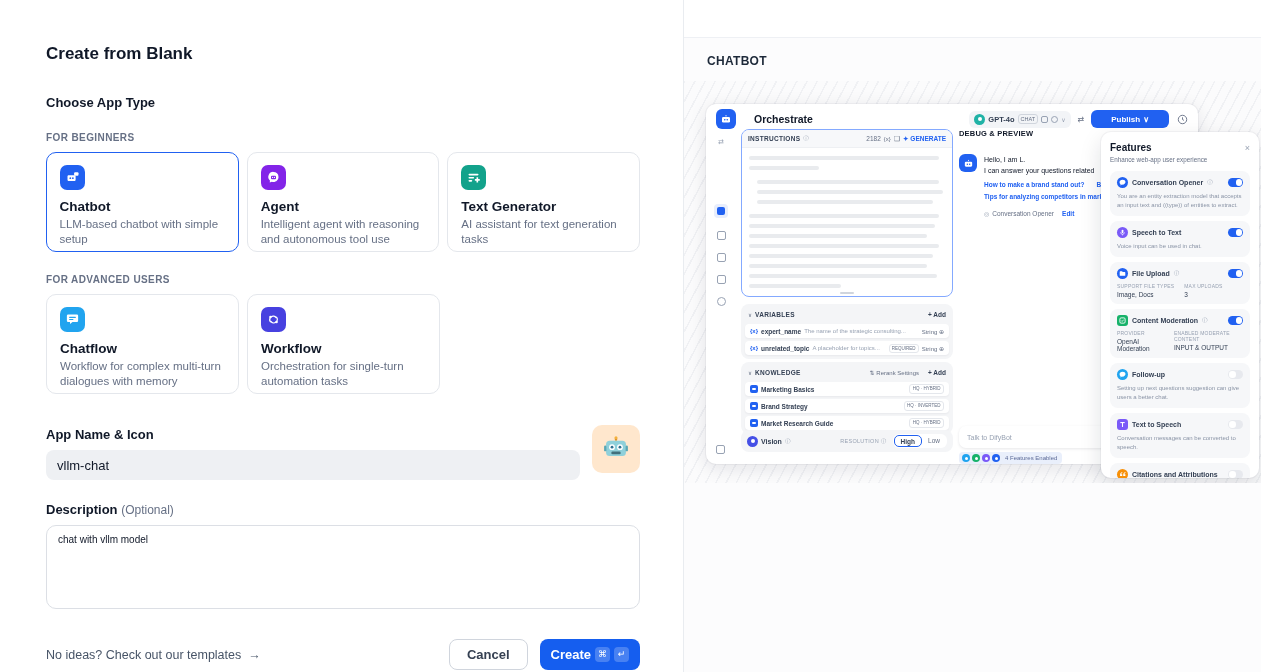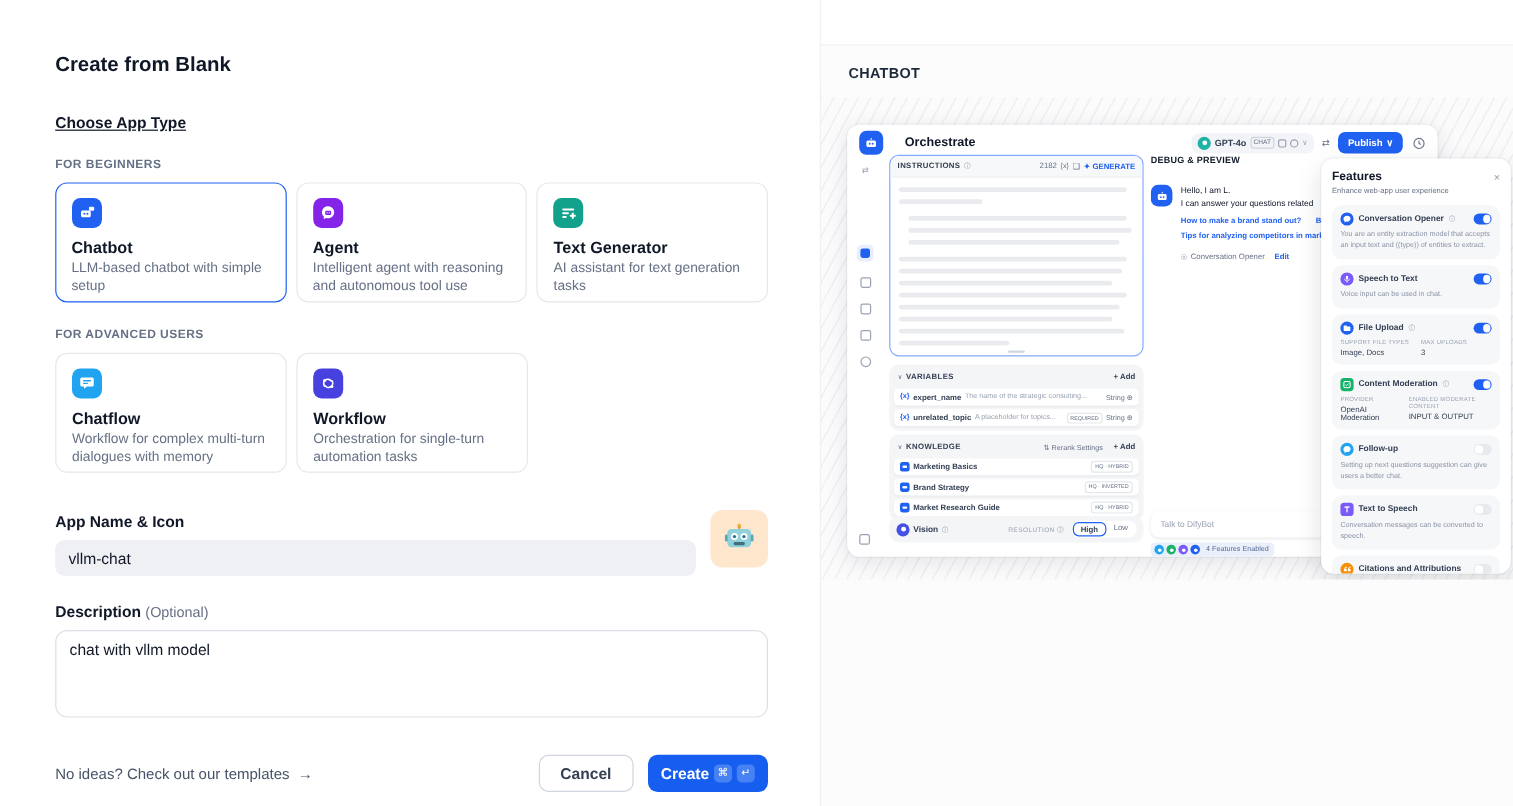--- a/index.html
+++ b/index.html
@@ -2,35 +2,35 @@
 <html><head>
 <meta charset="utf-8">
 <style>
   * { margin:0; padding:0; box-sizing:border-box; }
   html,body { width:1261px; height:672px; background:#fff; font-family:"Liberation Sans", sans-serif; overflow:hidden; }
   .modal { display:flex; width:1261px; height:672px; }
 
   
   .left-pane { width:683px; padding:44px 43px 0 46px; position:relative; background:#fff; }
   .page-title { font-size:17px; font-weight:700; color:#101828; }
-  .choose-label { font-size:13px; font-weight:700; color:#101828; margin-top:31px;text-decoration:underline; }
+  .choose-label { font-size:13px; font-weight:700; color:#101828; margin-top:31px; }
   .group-label { font-size:10px; font-weight:600; color:#667085; letter-spacing:.4px; margin-top:22px; margin-bottom:9px; }
   .cards-row { display:flex; gap:8px; }
   .card { width:193px; height:100px; background:#fff; border:1px solid #e4e7ec; border-radius:10px; padding:12px 13px; cursor:pointer; }
   .card.selected { border:1.5px solid #2161f1; padding:11.5px 12.5px; }
   .card-icon { width:25px; height:25px; border-radius:7px; display:flex; align-items:center; justify-content:center; }
   .card-title { font-size:13.5px; font-weight:700; color:#101828; margin-top:9px; }
   .card-desc { font-size:11.5px; color:#667085; margin-top:3px; line-height:1.32; }
   .name-section { position:relative; margin-top:33px; }
   .field-label { font-size:13px; font-weight:700; color:#101828; }
   .field-label .optional { font-weight:400; color:#667085; font-size:12px; }
   .name-input { margin-top:8px; width:534px; height:30px; background:#eef0f3; border:none; border-radius:8px; padding:0 11px; font-size:13px; color:#101828; font-family:"Liberation Sans",sans-serif; outline:none; }
   .app-icon-box { position:absolute; right:0; top:-2px; width:48px; height:48px; background:#ffe7cd; border-radius:10px; display:flex; align-items:center; justify-content:center; cursor:pointer; }
   .desc-section { margin-top:22px; }
-  .desc-textarea { margin-top:8px; width:594px; height:73px; border:1px solid #dcdfe5; border-radius:10px; padding:8px 11px; font-size:13px; color:#101828; font-family:"Liberation Sans",sans-serif; resize:none; outline:none; }
+  .desc-textarea { margin-top:8px; width:594px; height:84px; border:1px solid #dcdfe5; border-radius:10px; padding:8px 11px; font-size:10px; color:#101828; font-family:"Liberation Sans",sans-serif; resize:none; outline:none; }
   .left-footer { margin-top:26px; display:flex; align-items:center; }
   .templates-link { font-size:12.5px; color:#475467; cursor:pointer; }
   .btns { margin-left:auto; display:flex; gap:12px; }
   .btn-cancel { background:#fff; border:1px solid #d0d5dd; border-radius:8px; padding:7px 17px; font-size:13px; font-weight:600; color:#354052; cursor:pointer; font-family:"Liberation Sans",sans-serif; }
   .btn-create { background:#155eef; border:none; border-radius:8px; padding:7px 11px; font-size:13px; font-weight:700; color:#fff; cursor:pointer; display:flex; align-items:center; gap:4px; font-family:"Liberation Sans",sans-serif;justify-content:center; }
   .kbd { width:15px; height:15px; background:rgba(255,255,255,.22); border-radius:4px; font-size:9px; line-height:15px; text-align:center; font-weight:400; }
 
   
   .right-pane { flex:1; border-left:1px solid #e9ecf0; background:#fcfcfd; display:flex; flex-direction:column; }
   .right-header { height:38px; background:#fff; border-bottom:1px solid #eef0f4; }
@@ -49,21 +49,21 @@
   .orc-app-icon { width:20px; height:20px; border-radius:6px; background:#2161f1; display:flex; align-items:center; justify-content:center; }
   .orc-title { font-size:10.5px; font-weight:700; color:#101828; margin-left:18px; }
   .model-pill { margin-left:auto; height:17px; background:#f2f4f7; border-radius:6px; display:flex; align-items:center; gap:3px; padding:0 5px; }
   .model-dot { width:11px; height:11px; border-radius:50%; background:#1fb2a6; display:flex; align-items:center; justify-content:center; }
   .model-dot i { width:4px; height:4px; background:#fff; border-radius:50%; }
   .model-name { font-size:7.5px; font-weight:700; color:#344054; }
   .model-tag { font-size:5.5px; color:#667085; border:1px solid #d0d5dd; border-radius:3px; padding:0 2px; line-height:8px; }
   .mini-ic { width:7px; height:7px; border:1px solid #98a2b3; border-radius:2px; }
   .chev { font-size:6px; color:#98a2b3; }
   .hdr-swap { font-size:8px; color:#667085; margin:0 7px; }
-  .publish-btn { height:18px; background:#2161f1; border-radius:6px; color:#fff; font-size:8px; font-weight:700; display:flex; align-items:center; gap:3px; padding:0 8px; }
+  .publish-btn { height:18px; background:#2161f1; border-radius:6px; color:#fff; font-size:8px; font-weight:700; display:flex; align-items:center; gap:3px; padding:0 20px; }
   .hdr-clock { margin-left:8px; display:flex; }
 
   .orc-sidebar { position:absolute; left:0; top:32px; bottom:0; width:30px; display:flex; flex-direction:column; align-items:center; }
   .sb-swap { font-size:7px; color:#98a2b3; margin-top:2px; }
   .sb-group { margin-top:58px; display:flex; flex-direction:column; gap:13px; align-items:center; }
   .sb-active { width:14px; height:14px; border-radius:4px; background:#e8eefc; display:flex; align-items:center; justify-content:center; }
   .sb-active i { width:8px; height:8px; background:#2161f1; border-radius:2px; }
   .sb-ic { width:9px; height:9px; border:1px solid #98a2b3; border-radius:2px; }
   .sb-ic.round { border-radius:50%; }
   .sb-bottom { position:absolute; bottom:10px; left:10px; width:9px; height:9px; border:1px solid #98a2b3; border-radius:2px; }

